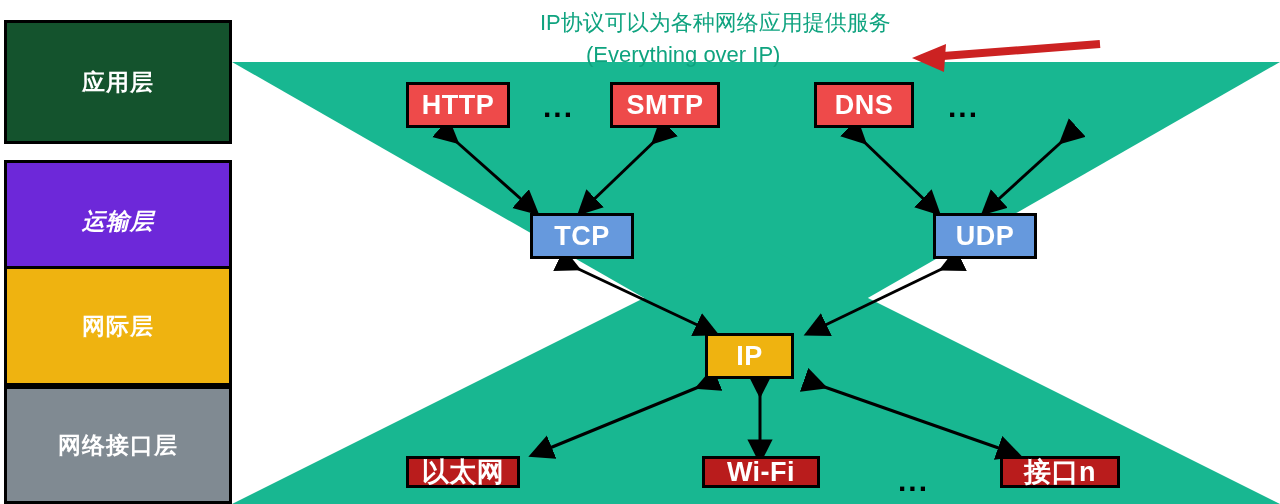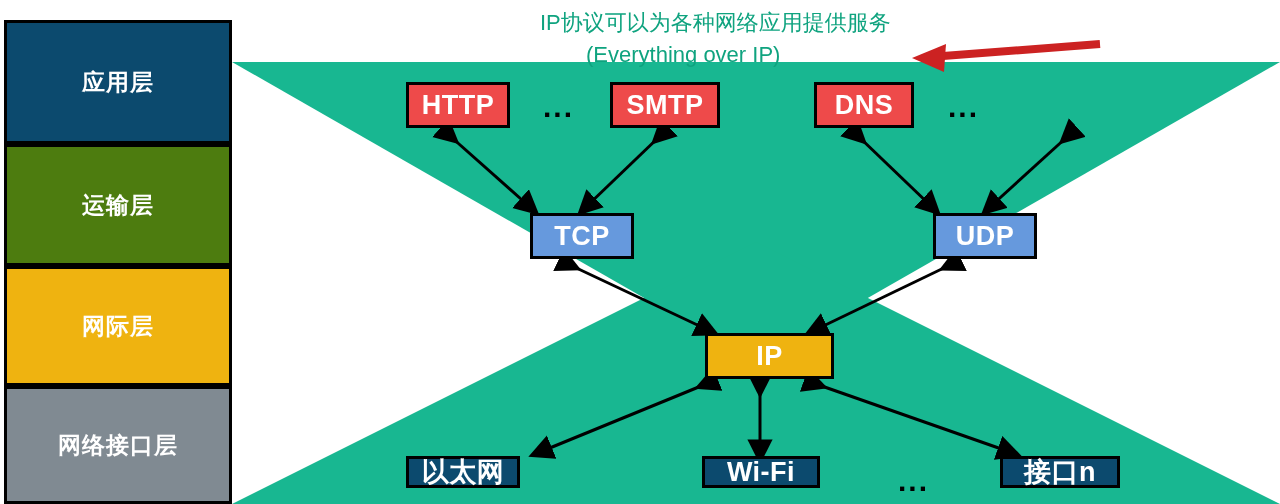--- a/index.html
+++ b/index.html
@@ -37,22 +37,22 @@
     box-sizing: border-box;
     border: 3px solid #000000;
     display: flex;
     align-items: center;
     justify-content: center;
     color: #ffffff;
     font-weight: bold;
     font-size: 23px;
     letter-spacing: 1px;
   }
-  .layer-1 { top: 0px;   height: 124px; background: #0c4a6e; }
-  .layer-2 { top: 124px; height: 122px; background: #4d7c0f; }
+  .layer-1 { top: 0px;   height: 124px; background: #14532d; }
+  .layer-2 { top: 140px; height: 122px; background: #6d28d9; font-style: italic; }
   .layer-3 { top: 246px; height: 120px; background: #efb310; }
   .layer-4 { top: 366px; height: 118px; background: #808a92; }
 
   
   .hourglass {
     position: absolute;
     left: 232px;
     top: 62px;
     width: 1048px;
     height: 442px;
@@ -66,22 +66,22 @@
     display: flex;
     align-items: center;
     justify-content: center;
     font-weight: bold;
     color: #ffffff;
     font-size: 27px;
     letter-spacing: 0.5px;
   }
   .node.app   { background: #ee4a4a; height: 46px; top: 82px; }
   .node.trans { background: #6699dd; height: 46px; width: 104px; top: 213px; margin-left: 22px; }
-  .node.net   { background: #efb310; height: 46px; width: 129px; top: 333px; left: 705px; }
-  .node.link  { background: #0c4a6e; height: 32px; top: 456px; }
+  .node.net   { background: #efb310; height: 46px; width: 89px; top: 333px; left: 705px; }
+  .node.link  { background: #b91c1c; height: 32px; top: 456px; }
 
   .ellipsis {
     position: absolute;
     font-weight: bold;
     font-size: 30px;
     color: #000000;
     letter-spacing: 2px;
   }
 
   

